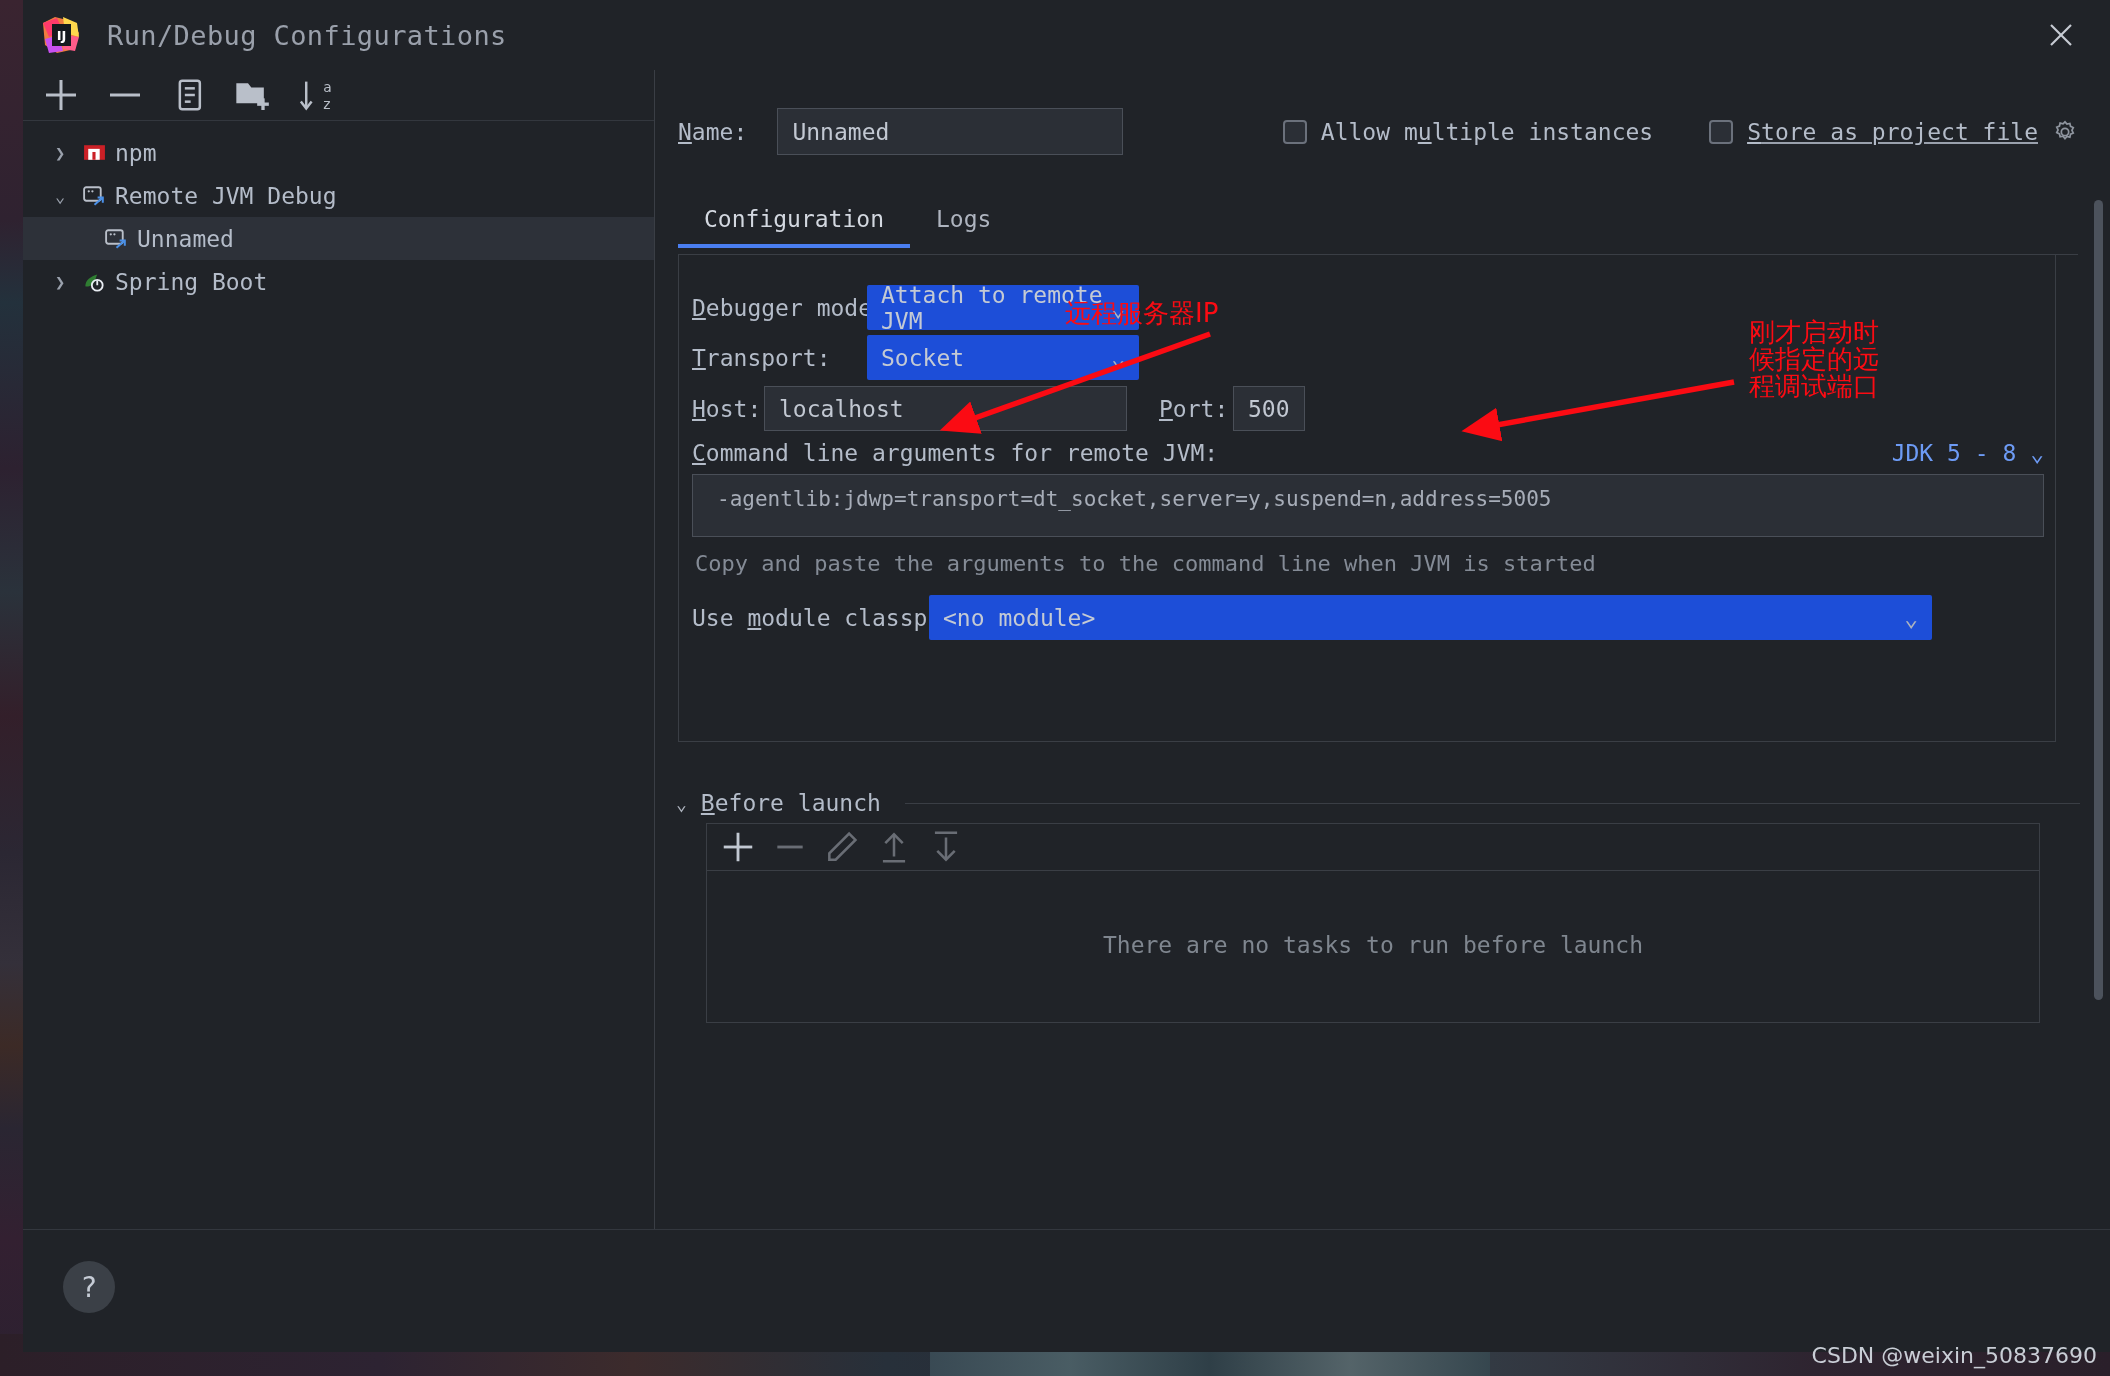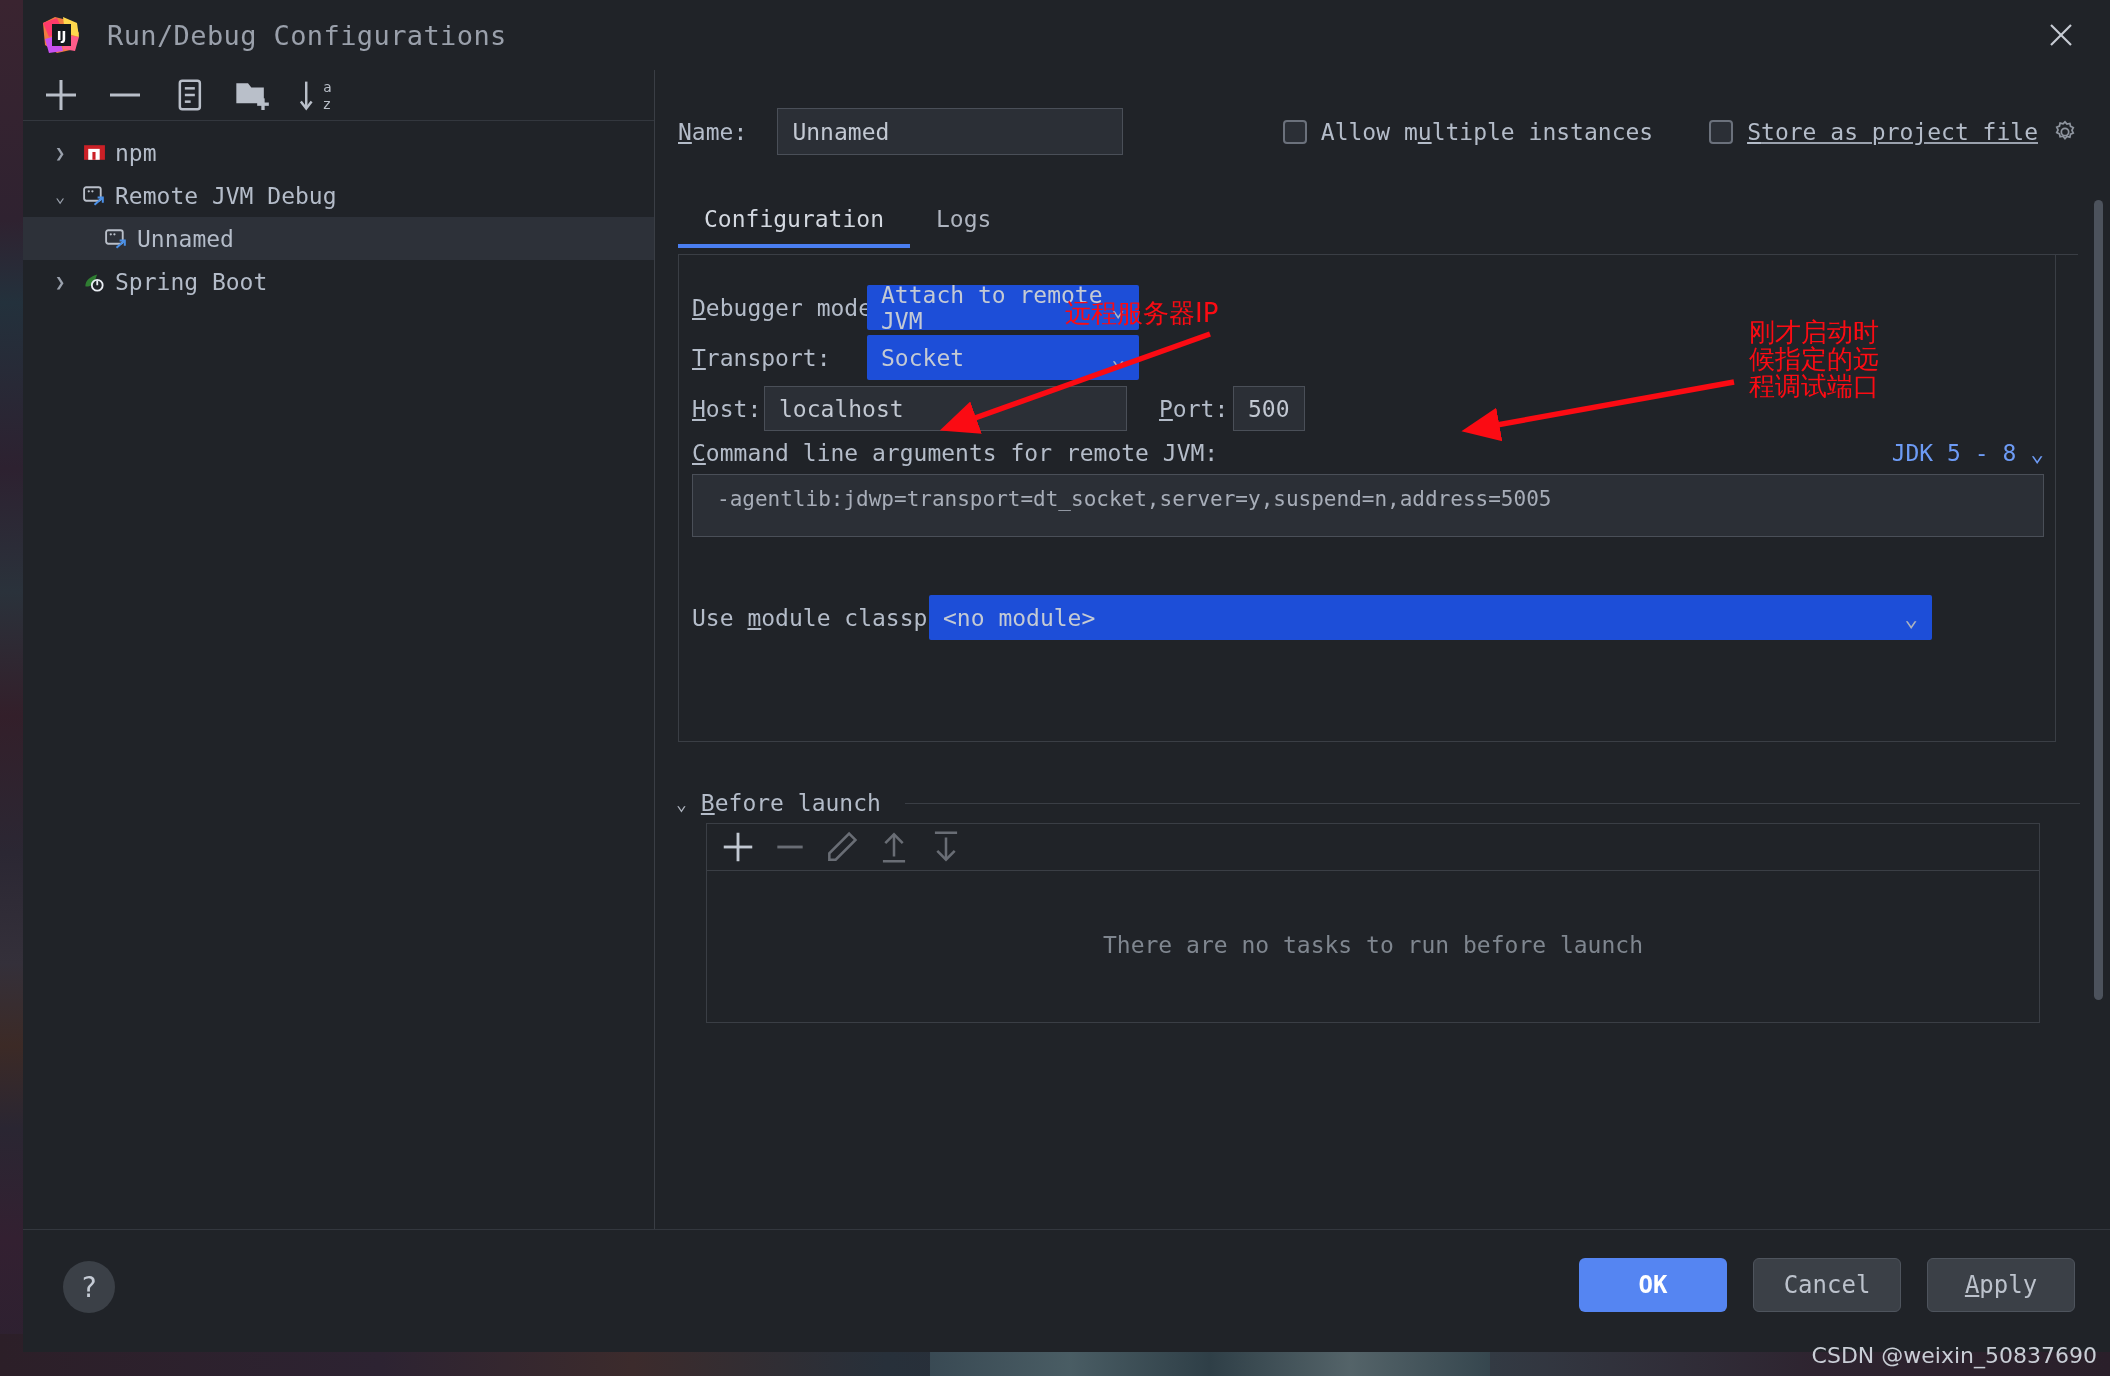--- a/index.html
+++ b/index.html
@@ -569,20 +569,21 @@
         <div id="cmdline-head">
           <span class="lbl"><u>C</u>ommand line arguments for remote JVM:</span>
           <span id="jdk-select">
             <span>JDK 5 - 8</span>
             <span>⌄</span>
           </span>
         </div>
 
         <div id="cmd-args">-agentlib:jdwp=transport=dt_socket,server=y,suspend=n,address=5005</div>
 
+        <div id="cmd-hint">Copy and paste the arguments to the command line when JVM is started</div>
 
         <div id="mod-row" class="row">
           <span class="lbl">Use <u>m</u>odule classpath:</span>
           <span class="combo" id="mod-combo">
             <span>&lt;no module&gt;</span>
             <span class="chev">⌄</span>
           </span>
         </div>
 
       </div>
@@ -642,25 +643,20 @@
 
       <div id="vscroll">
         <div class="thumb"></div>
       </div>
 
     </div>
   </div>
 
   <div id="footer">
     <div id="help-btn">?</div>
-    <div id="footer-buttons">
-      <div class="btn primary">OK</div>
-      <div class="btn secondary">Cancel</div>
-      <div class="btn secondary"><u>A</u>pply</div>
-    </div>
   </div>
 </div>
 
 <div id="anno-layer">
   <svg width="2110" height="1376" style="position:absolute;left:0;top:0">
     <defs>
       <marker id="arrowRed" markerWidth="7" markerHeight="7" refX="5.6" refY="3.5" orient="auto">
         <polygon points="0,0.4 7,3.5 0,6.6" fill="#fb0b13"></polygon>
       </marker>
     </defs>

